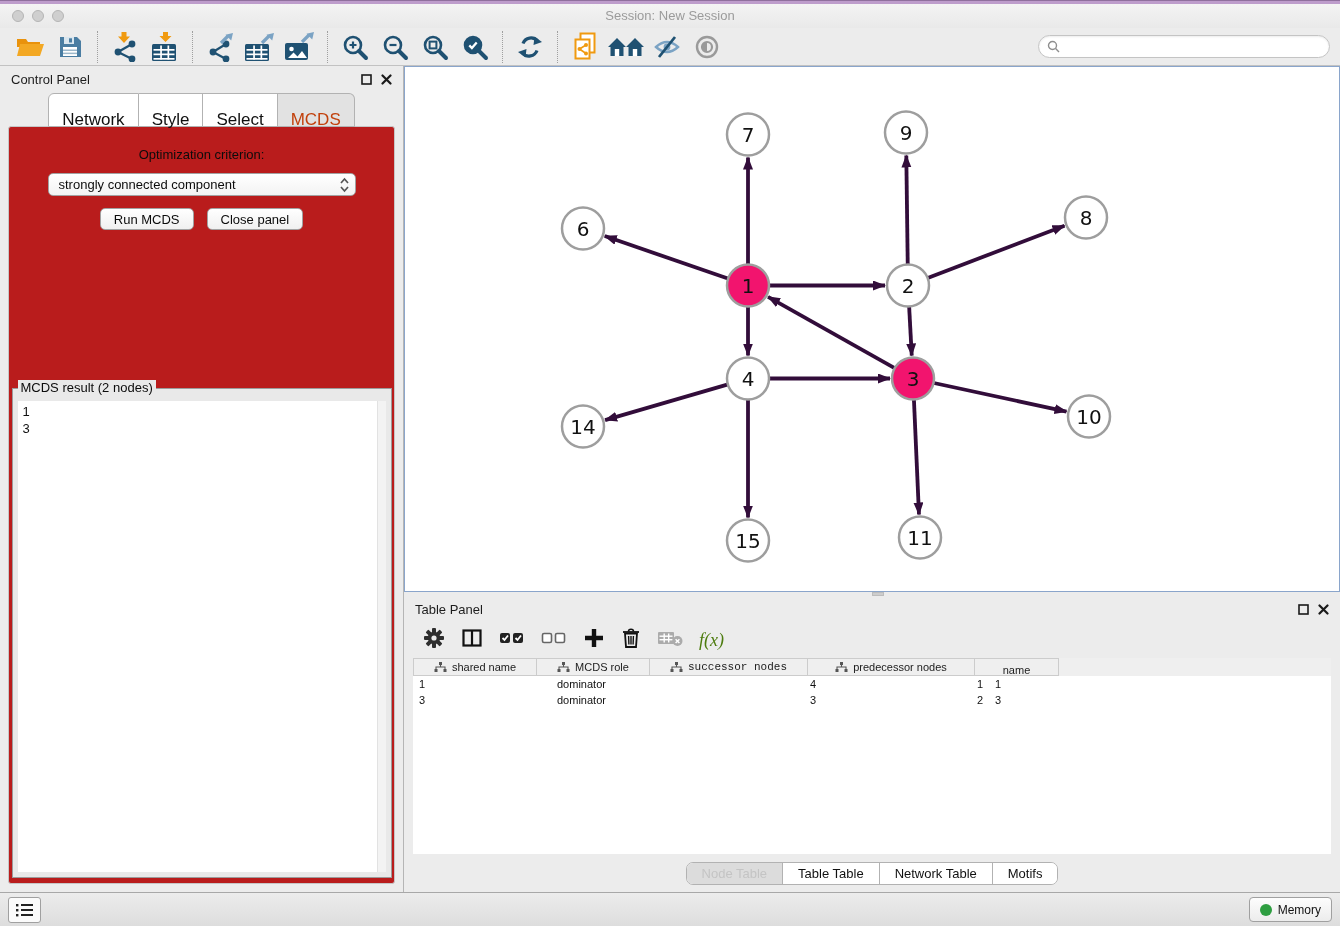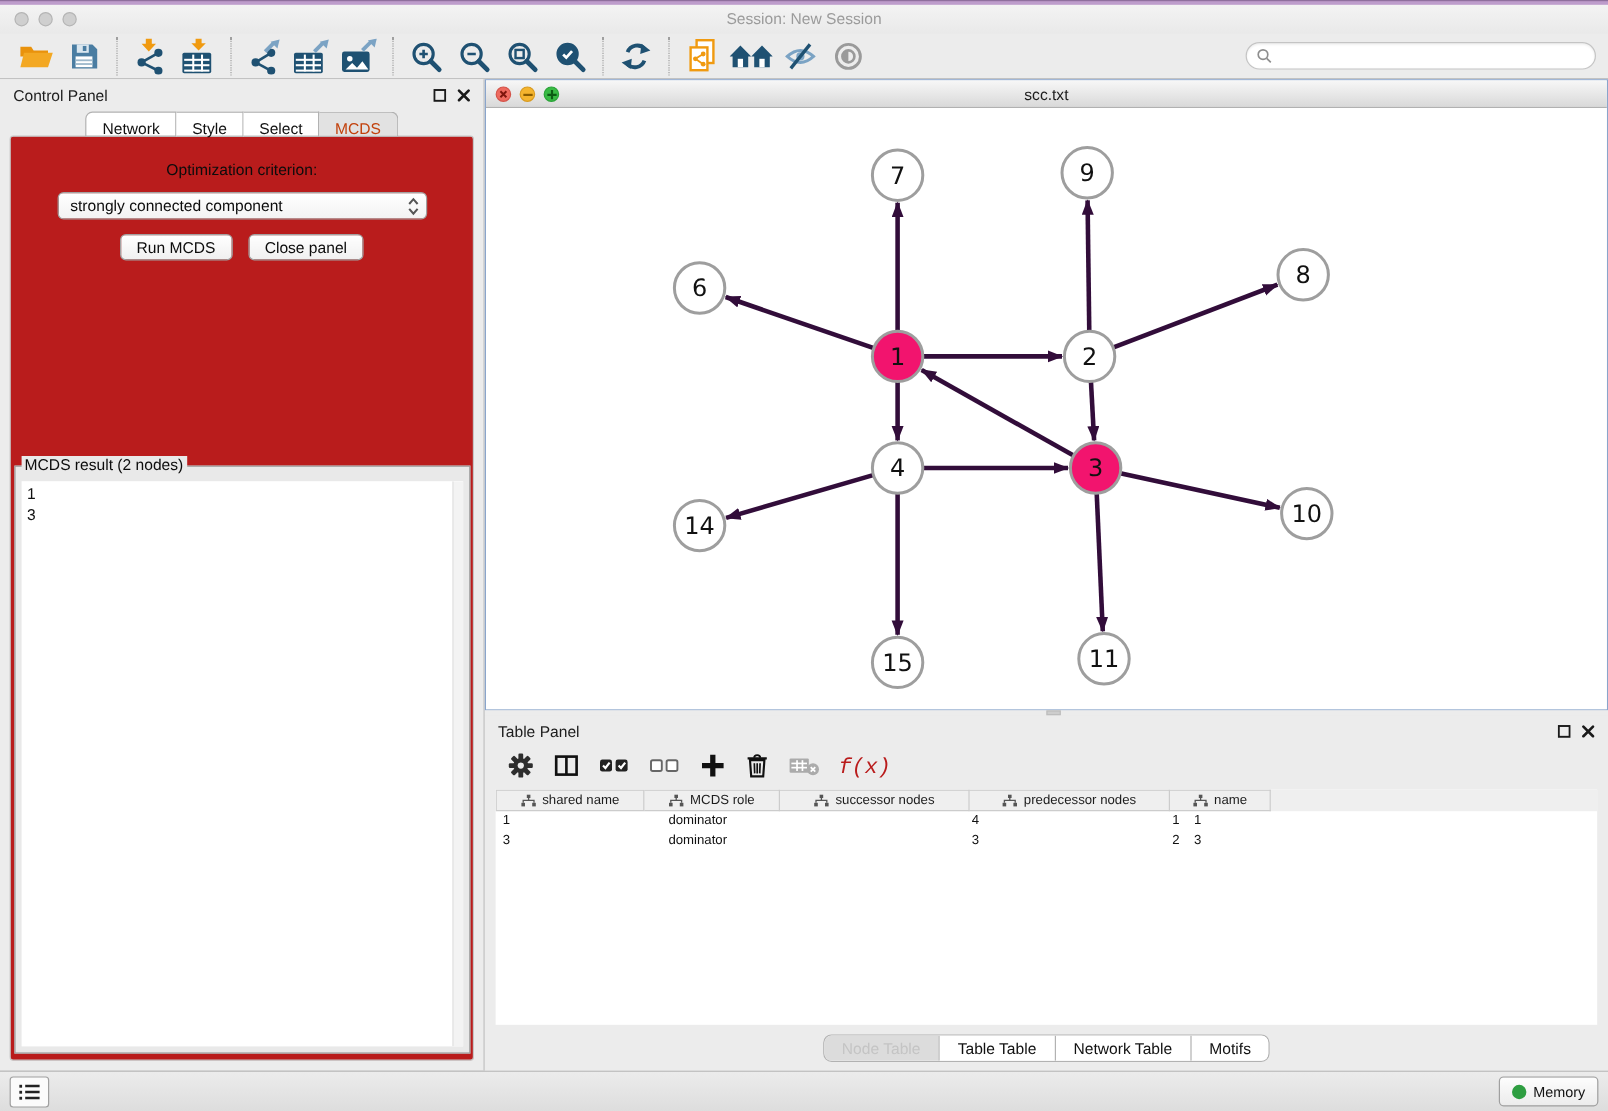--- a/index.html
+++ b/index.html
@@ -21,21 +21,21 @@
 
   
   .main { display:flex; height:826px; }
 
   
   .control-panel { width:404px; border-right:1px solid #b5b5b5; background:#ececec; display:flex; flex-direction:column; }
   .panel-header { height:26px; display:flex; align-items:center; padding:0 11px; }
   .panel-header .ph-title { font-size:13px; color:#1d1d1d; }
   .win-ctrls { margin-left:auto; display:flex; gap:9px; align-items:center; }
   .cp-tabs { display:flex; justify-content:center; margin-top:1px; position:relative; z-index:2; }
-  .tab { height:21px; line-height:19px; padding:4px 13px; background:#fff; border:1px solid #b2b2b2; border-left:none; font-size:13px; color:#111; }
+  .tab { height:21px; line-height:19px; padding:16px 13px; background:#fff; border:1px solid #b2b2b2; border-left:none; font-size:17px; color:#111; }
   .tab:first-child { border-left:1px solid #b2b2b2; border-radius:6px 0 0 0; }
   .tab:last-child { border-radius:0 6px 0 0; }
   .tab.active { background:#e2e2e2; color:#c2410c; }
   .cp-body { flex:1; margin:0 8px 8px 8px; margin-top:-1px; background:#b91c1c; border:1px solid #c6c6c6; border-radius:3px; display:flex; flex-direction:column; align-items:center; }
   .opt-label { margin-top:20px; font-size:13px; color:#0c0c0c; }
   .cp-select { margin-top:11px; width:308px; height:23px; border:1px solid #a2a2a2; border-radius:5px; background:linear-gradient(#ffffff,#f3f3f3); display:flex; align-items:center; padding:0 5px 0 10px; font-size:13px; color:#0c0c0c; }
   .cp-select .sel-arrows { margin-left:auto; display:flex; }
   .btn-row { margin-top:12px; display:flex; gap:13px;justify-content:space-between; }
   .btn { height:22px; padding:0 13px; background:linear-gradient(#ffffff,#f0f0f0); border:1px solid #a2a2a2; border-radius:5px; font-size:13px; color:#0c0c0c; display:flex; align-items:center; }
   .result-fieldset { margin-top:auto; margin-bottom:5px; width:380px; height:490px; border:1px solid #9c9c9c; position:relative; background:#e9e9e9; }
@@ -55,21 +55,21 @@
   .light.yellow { background:#f5b52e; border:1px solid #d89b22; }
   .light.green { background:#39ba44; border:1px solid #2aa338; }
   .canvas { flex:1; position:relative; background:#fff; }
   .canvas svg { position:absolute; inset:0; }
   .h-gap { height:4px; position:relative; background:#ececec; }
   .h-grip { position:absolute; left:50%; top:0; width:12px; height:4px; background:#cdcdcd; border:1px solid #bdbdbd; }
 
   
   .table-panel { flex:1; display:flex; flex-direction:column; background:#ececec; }
   .tp-toolbar { height:36px; display:flex; align-items:center; padding-left:19px; gap:16px; }
-  .fx-label { font-family:Liberation Mono, monospace; font-style:italic; font-size:18px; color:#b91c1c; }
+  .fx-label { font-family:Liberation Serif, serif; font-style:italic; font-size:18px; color:#4d7c0f; }
   .tp-table { margin:0 9px; background:#fff; flex:1; font-size:11px; overflow:hidden; }
   .thead { display:flex; height:18px; background:#efefef; }
   .th { display:flex; align-items:center; justify-content:center; gap:5px; border:1px solid #ccc; border-left:none; color:#1c1c1c; }
   .th:first-child { border-left:1px solid #ccc; }
   .trow { display:flex; height:16px; align-items:center; color:#111; }
   .td { padding:0 6px; }
   .tp-tabs { height:38px; display:flex; align-items:center; justify-content:center; }
   .seg { display:flex; border:1px solid #b2b2b2; border-radius:7px; overflow:hidden; background:#fff; height:23px; }
   .stab { padding:0 15px; display:flex; align-items:center; font-size:13px; color:#111; border-left:1px solid #b2b2b2; background:#fff; }
   .stab:first-child { border-left:none; }
@@ -305,40 +305,20 @@
             </div>
           <div class="result-scroll"></div>
         </div>
       </div>
     </div>
   </div>
 
   <div class="right-col">
 
     <div class="net-frame">
-      <div class="net-titlebar">
-        <span class="lights">
-          <span class="light red">
-              <svg width="7" height="7" viewBox="0 0 7 7">
-                <path d="M1 1l5 5M6 1L1 6" stroke="#7e150d" stroke-width="1.6"></path>
-              </svg>
-            </span>
-          <span class="light yellow">
-              <svg width="8" height="2" viewBox="0 0 8 2">
-                <rect width="8" height="2" fill="#8a5d00"></rect>
-              </svg>
-            </span>
-          <span class="light green">
-              <svg width="8" height="8" viewBox="0 0 8 8">
-                <path d="M4 0v8M0 4h8" stroke="#0c5c14" stroke-width="1.8"></path>
-              </svg>
-            </span>
-        </span>
-        <span class="net-title">scc.txt</span>
-      </div>
       <div class="canvas">
         <svg id="graph-svg" width="100%" height="100%" viewBox="0 0 934 501" preserveAspectRatio="xMidYMid meet">
           <defs>
             <marker id="arrowhead" markerUnits="userSpaceOnUse" markerWidth="15" markerHeight="12" refX="12" refY="5" orient="auto">
               <path d="M0,0 L13,5 L0,10 Z" fill="#320d3a"></path>
             </marker>
           </defs>
         <line x1="343" y1="188" x2="343" y2="79" stroke="#320d3a" stroke-width="3.8" marker-end="url(#arrowhead)"></line>
             <line x1="325.04138609610743" y1="200.7961151968371" x2="199.73937472576472" y2="157.5099658143551" stroke="#320d3a" stroke-width="3.8" marker-end="url(#arrowhead)"></line>
             <line x1="362" y1="207" x2="480" y2="207" stroke="#320d3a" stroke-width="3.8" marker-end="url(#arrowhead)"></line>
@@ -474,39 +454,39 @@
             </span>
             <span class="th" style="width: 113px;">
               <svg width="13" height="11" viewBox="0 0 13 11">
                 <rect x="5" y="0" width="3" height="3" fill="#555"></rect>
                 <rect x="0.5" y="7" width="3" height="3" fill="#555"></rect>
                 <rect x="9.5" y="7" width="3" height="3" fill="#555"></rect>
                 <path d="M6.5 3v2M2 7V5h9v2" stroke="#555" stroke-width="1.1" fill="none"></path>
               </svg>
               <span>MCDS role</span>
             </span>
-            <span class="th" style="width: 158px;">
+            <span class="th" style="width: 158px; font-family: Liberation Mono, monospace;">
               <svg width="13" height="11" viewBox="0 0 13 11">
                 <rect x="5" y="0" width="3" height="3" fill="#555"></rect>
                 <rect x="0.5" y="7" width="3" height="3" fill="#555"></rect>
                 <rect x="9.5" y="7" width="3" height="3" fill="#555"></rect>
                 <path d="M6.5 3v2M2 7V5h9v2" stroke="#555" stroke-width="1.1" fill="none"></path>
               </svg>
               <span>successor nodes</span>
             </span>
             <span class="th" style="width: 167px;">
               <svg width="13" height="11" viewBox="0 0 13 11">
                 <rect x="5" y="0" width="3" height="3" fill="#555"></rect>
                 <rect x="0.5" y="7" width="3" height="3" fill="#555"></rect>
                 <rect x="9.5" y="7" width="3" height="3" fill="#555"></rect>
                 <path d="M6.5 3v2M2 7V5h9v2" stroke="#555" stroke-width="1.1" fill="none"></path>
               </svg>
               <span>predecessor nodes</span>
             </span>
-            <span class="th" style="width: 84px;">
+            <span class="th" style="width: 84px; flex-direction: column;">
               <svg width="13" height="11" viewBox="0 0 13 11">
                 <rect x="5" y="0" width="3" height="3" fill="#555"></rect>
                 <rect x="0.5" y="7" width="3" height="3" fill="#555"></rect>
                 <rect x="9.5" y="7" width="3" height="3" fill="#555"></rect>
                 <path d="M6.5 3v2M2 7V5h9v2" stroke="#555" stroke-width="1.1" fill="none"></path>
               </svg>
               <span>name</span>
             </span>
           </div>
         <div id="table-rows">

